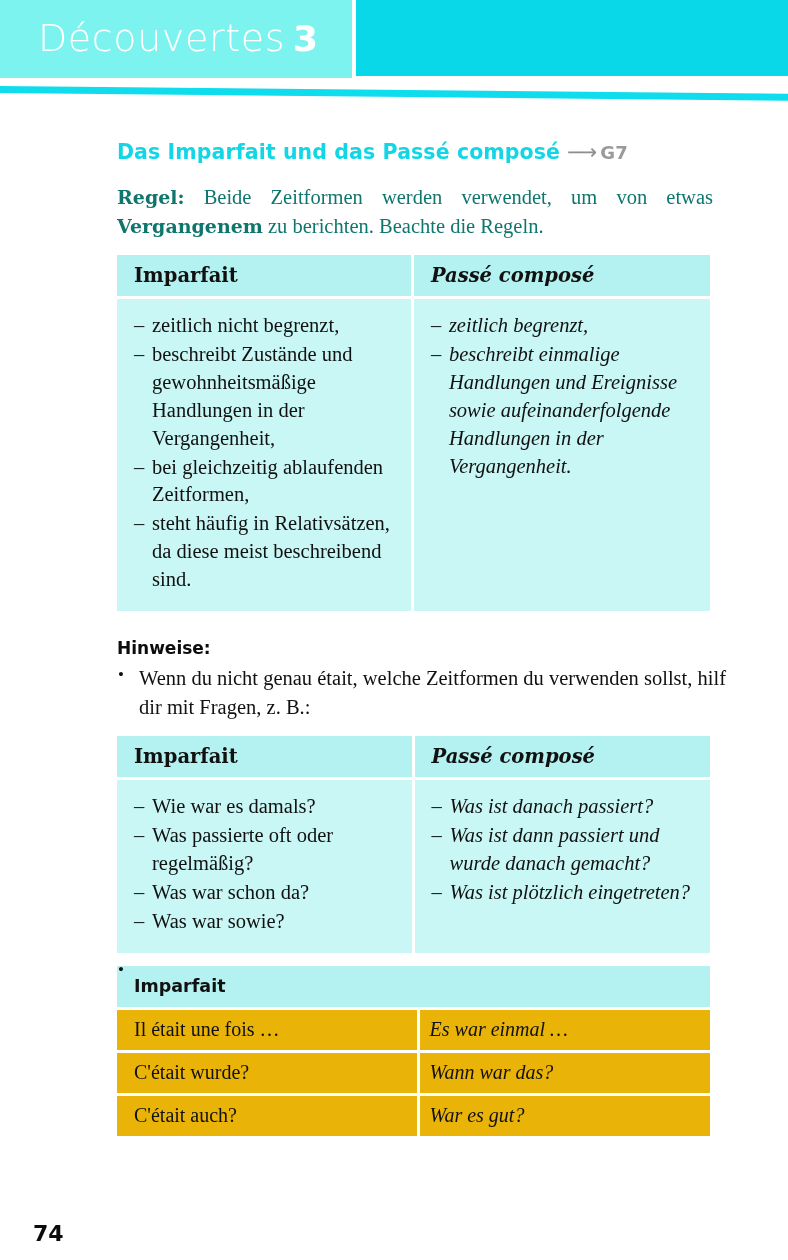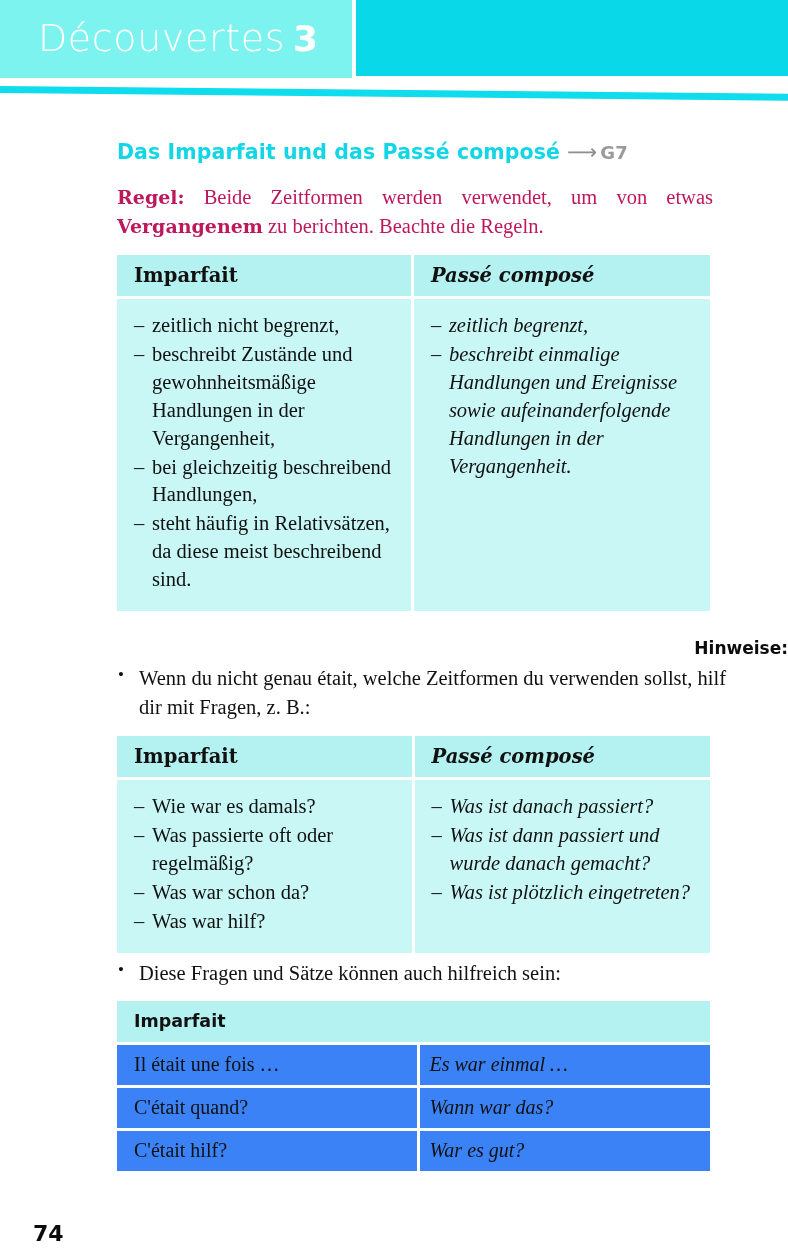--- a/index.html
+++ b/index.html
@@ -94,21 +94,21 @@
     font-weight: 700;
     font-size: 18px;
   }
 
   .rule-para {
     margin: 18px 0 0 117px;
     width: 596px;
     font-size: 20.5px;
     line-height: 1.42;
     text-align: justify;
-    color: #be185d;
+    color: #0f766e;
   }
   .rule-para b {
     font-family: "DejaVu Serif", serif;
     font-weight: 700;
     font-size: 19px;
   }
 
   
   .cmp-table {
     margin: 14px 0 0 117px;
@@ -153,21 +153,20 @@
     top: 0;
   }
 
   
   .hinweise-head {
     margin: 27px 0 0 117px;
     font-family: "DejaVu Sans", sans-serif;
     font-weight: 700;
     font-size: 17px;
     color: #0c0c0c;
-    text-align: right;
   }
   .bullet-para {
     margin: 6px 0 0 117px;
     width: 600px;
     font-size: 20.5px;
     line-height: 1.42;
     position: relative;
     padding-left: 22px;
   }
   .bullet-para .bullet {
@@ -187,21 +186,21 @@
   .phrase-table .hdr-full {
     background: #b3f2f0;
     font-family: "DejaVu Sans", sans-serif;
     font-weight: 700;
     font-size: 17.5px;
     text-align: left;
     padding: 10px 0 11px 17px;
     border-bottom: 3px solid #ffffff;
   }
   .phrase-table td {
-    background: #3b82f6;
+    background: #eab308;
     padding: 8px 0 9px 17px;
     font-size: 20px;
     border-bottom: 3px solid #ffffff;
     vertical-align: middle;
   }
   .phrase-table tr:last-child td { border-bottom: none; }
   .phrase-table td.fr { width: 296px; border-right: 3px solid #ffffff; }
   .phrase-table td.de { width: 294px; font-style: italic; padding-left: 10px; }
 
   
@@ -242,21 +241,21 @@
     <tbody>
         <tr>
       <th class="hdr-cell left col-a">Imparfait</th>
       <th class="hdr-cell col-b">Passé composé</th>
     </tr>
     <tr>
       <td class="body-cell left col-a">
         <ul class="dashlist">
           <li><span class="dash">–</span><span>zeitlich nicht begrenzt,</span></li>
           <li><span class="dash">–</span><span>beschreibt Zustände und gewohnheitsmäßige Handlungen in der Vergangenheit,</span></li>
-          <li><span class="dash">–</span><span>bei gleichzeitig beschreibend Handlungen,</span></li>
+          <li><span class="dash">–</span><span>bei gleichzeitig ablaufenden Zeitformen,</span></li>
           <li><span class="dash">–</span><span>steht häufig in Relativsätzen, da diese meist beschreibend sind.</span></li>
         </ul>
       </td>
       <td class="body-cell col-b">
         <ul class="dashlist">
           <li><span class="dash">–</span><span>zeitlich begrenzt,</span></li>
           <li><span class="dash">–</span><span>beschreibt einmalige Handlungen und Ereignisse sowie aufeinanderfolgende Handlungen in der Vergangenheit.</span></li>
         </ul>
       </td>
     </tr>
@@ -274,53 +273,53 @@
         <tr>
       <th class="hdr-cell left col-a">Imparfait</th>
       <th class="hdr-cell col-b">Passé composé</th>
     </tr>
     <tr>
       <td class="body-cell left col-a">
         <ul class="dashlist">
           <li><span class="dash">–</span><span>Wie war es damals?</span></li>
           <li><span class="dash">–</span><span>Was passierte oft oder regelmäßig?</span></li>
           <li><span class="dash">–</span><span>Was war schon da?</span></li>
-          <li><span class="dash">–</span><span>Was war hilf?</span></li>
+          <li><span class="dash">–</span><span>Was war sowie?</span></li>
         </ul>
       </td>
       <td class="body-cell col-b">
         <ul class="dashlist">
           <li><span class="dash">–</span><span>Was ist danach passiert?</span></li>
           <li><span class="dash">–</span><span>Was ist dann passiert und wurde danach gemacht?</span></li>
           <li><span class="dash">–</span><span>Was ist plötzlich eingetreten?</span></li>
         </ul>
       </td>
     </tr>
   </tbody>
     </table>
 
   <p class="bullet-para">
-    <span class="bullet">•</span><span>Diese Fragen und Sätze können auch hilfreich sein:</span>
+    <span class="bullet">•</span>
   </p>
 
   <table class="phrase-table">
     <tbody>
         <tr>
       <th class="hdr-full" colspan="2">Imparfait</th>
     </tr>
     <tr>
       <td class="fr">Il était une fois …</td>
       <td class="de">Es war einmal …</td>
     </tr>
     <tr>
-      <td class="fr">C'était quand?</td>
+      <td class="fr">C'était wurde?</td>
       <td class="de">Wann war das?</td>
     </tr>
     <tr>
-      <td class="fr">C'était hilf?</td>
+      <td class="fr">C'était auch?</td>
       <td class="de">War es gut?</td>
     </tr>
   </tbody>
     </table>
 
 </div>
 
 <div class="folio">74</div>
 
 </body></html>

